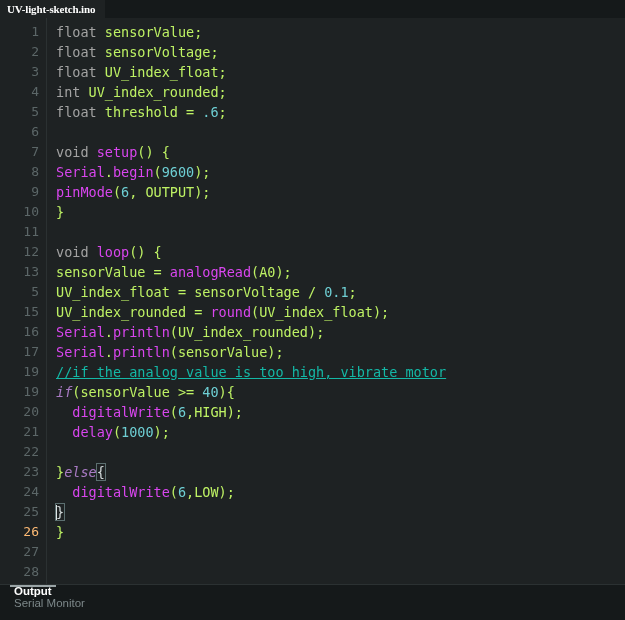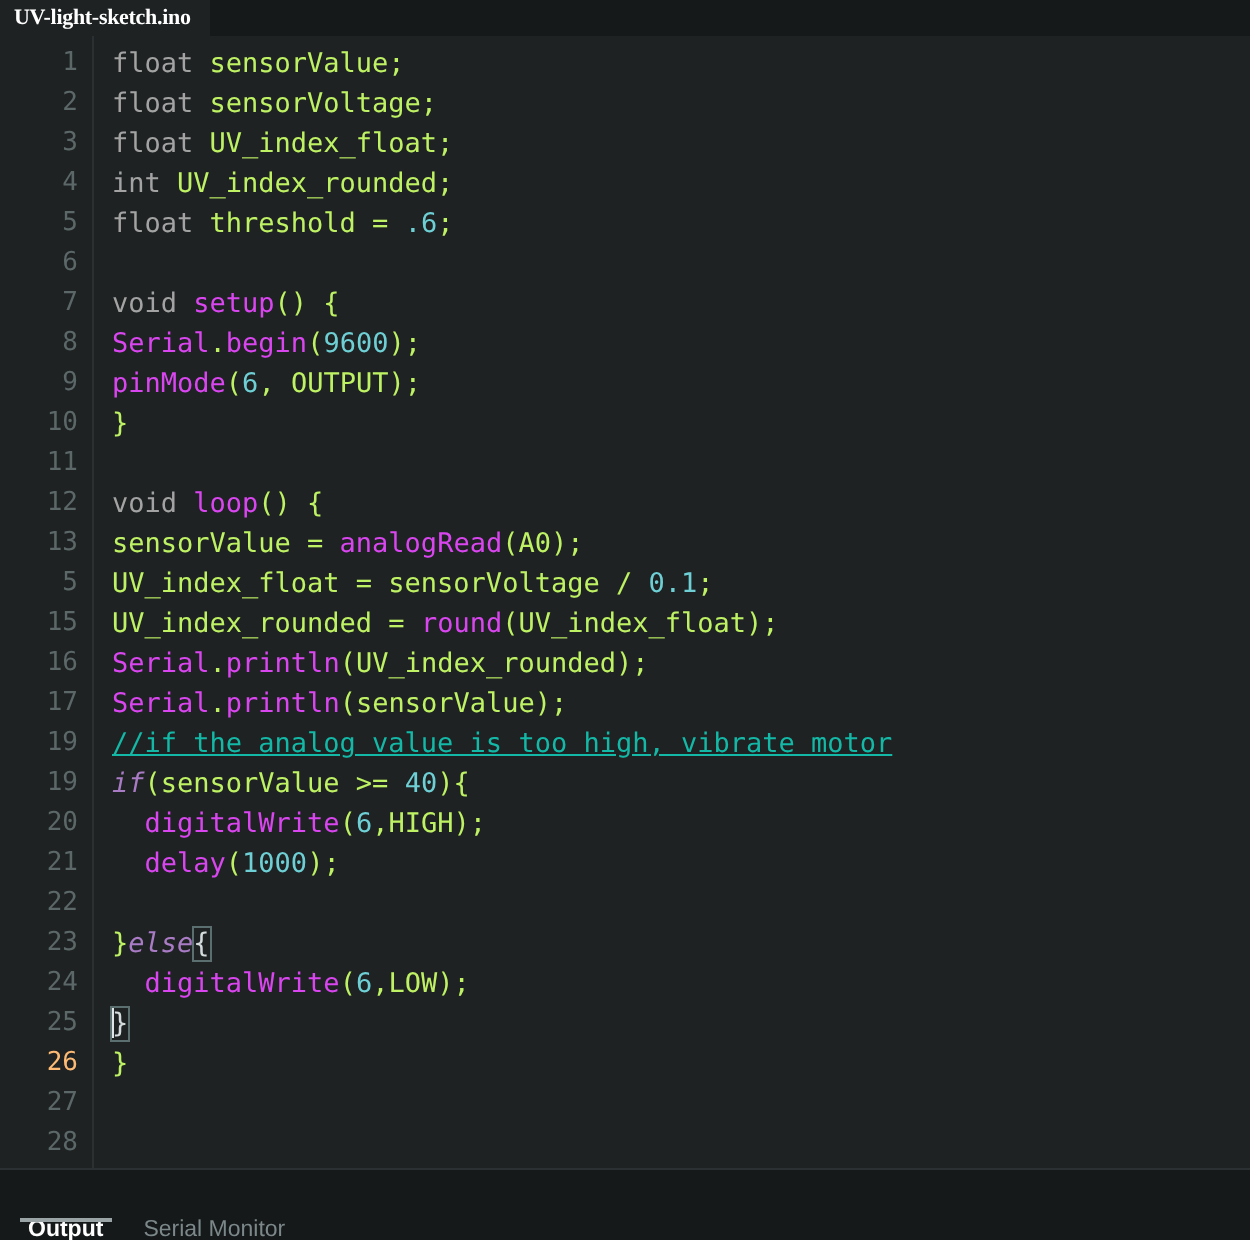--- a/index.html
+++ b/index.html
@@ -101,22 +101,23 @@
     vertical-align: -3px;
     margin-right: -1px;
   }
 
   
   #bottombar {
     height: 36px;
     background: #15191a;
     border-top: 1px solid #2b3132;
     display: flex;
-    align-items: flex-end;
+    align-items: flex-start;
     padding-left: 4px;
+    flex-direction: column;
   }
   .btab {
     position: relative;
     display: flex;
     align-items: center;
     padding: 0 10px;
     font-family: "Liberation Sans", sans-serif;
     font-size: 11.5px;
     color: #7c8789;
     white-space: nowrap;

